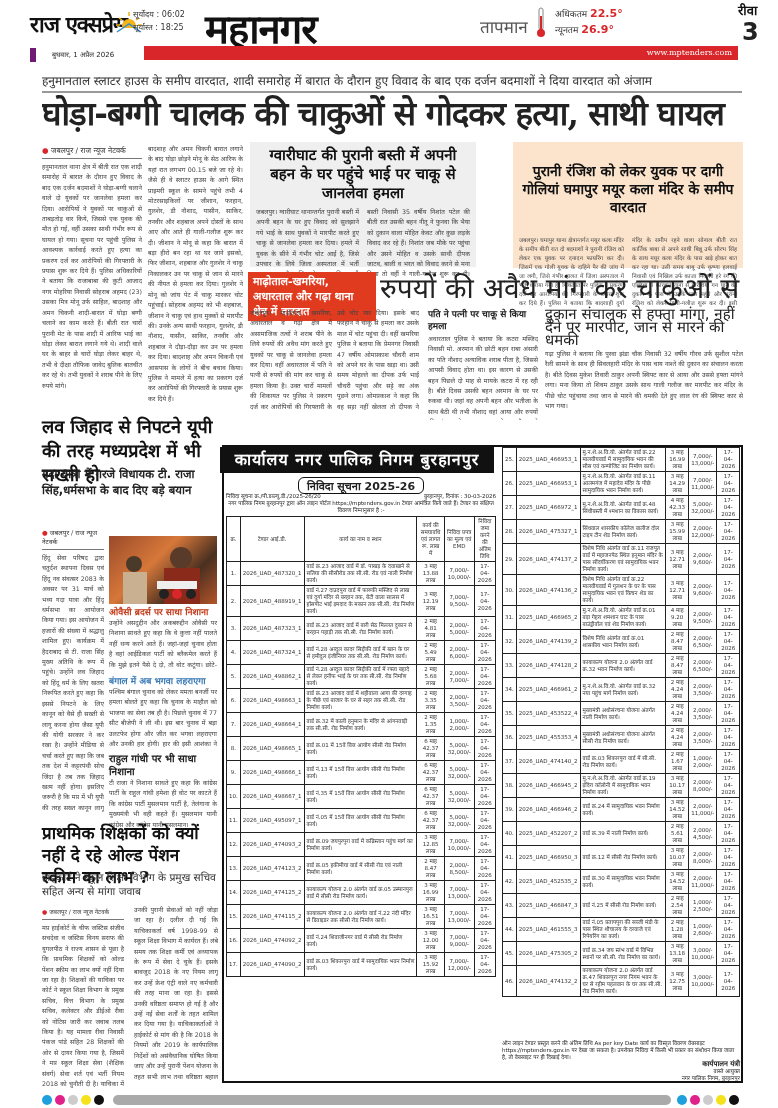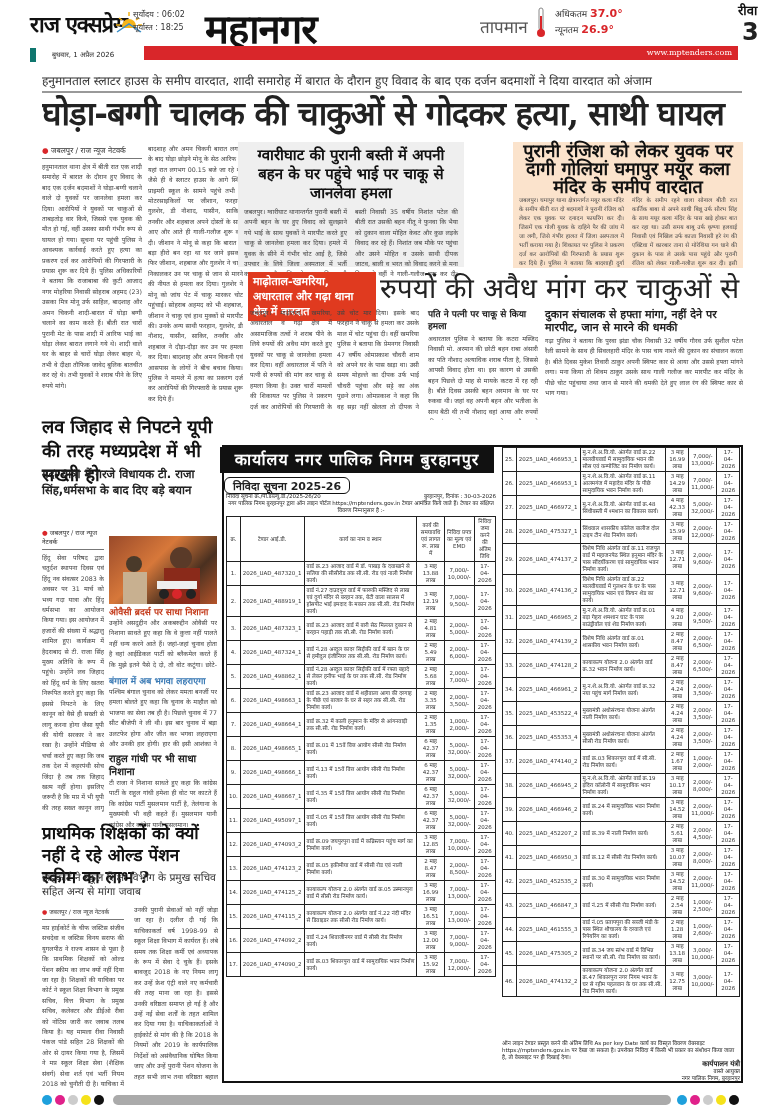--- a/index.html
+++ b/index.html
@@ -9,21 +9,21 @@
 .brand{left:30px;top:8px;font-family:"DejaVu Serif",serif;font-weight:bold;font-size:22px;color:#111;letter-spacing:-1px}
 .sun{left:115px;top:10px;width:28px;height:24px}
 .sunrise{left:133px;top:8px;font-size:8px;line-height:13px;color:#333}
 .mahanagar{left:205px;top:0px;font-family:"DejaVu Serif",serif;font-weight:900;font-size:40px;color:#111;letter-spacing:-1px}
 .tapman{left:480px;top:15px;font-size:17px;color:#555}
 .thermo{left:535px;top:6px;width:12px;height:32px}
 .temps{left:555px;top:6px;font-size:9px;line-height:15px;color:#333}
 .temps b{color:#d9262a;font-size:11px}
 .rewa{left:738px;top:4px;text-align:center;font-size:13px;font-weight:bold;color:#111;line-height:14px}
 .pageno{left:742px;top:18px;font-size:24px;font-weight:bold}
-.datebar{left:30px;top:48px;width:110px;height:14px;border-left:6px solid #0f766e;font-size:7px;padding-left:16px;line-height:14px}
+.datebar{left:30px;top:48px;width:110px;height:14px;border-left:6px solid #701a75;font-size:7px;padding-left:16px;line-height:14px}
 .redbar{left:144px;top:46px;width:594px;height:14px;background:#d9262a;color:#fff;font-size:8px;text-align:right;padding-right:6px;line-height:14px;font-family:"DejaVu Serif",serif}
 .kicker{left:42px;top:72px;width:700px;font-size:12px;color:#333;border-bottom:2px solid #999;padding-bottom:2px;white-space:nowrap;overflow:hidden}
 .headline{left:42px;top:92px;width:700px;font-family:"DejaVu Serif",serif;font-weight:900;font-size:33px;line-height:44px;white-space:nowrap;overflow:hidden;letter-spacing:-1px}
 .byline{font-size:7.5px;color:#333;padding:3px 0;border-bottom:1px solid #777;margin-bottom:3px}
 .byline:before{content:"● ";color:#d9262a}
 .txt{font-size:6.3px;line-height:10.4px;color:#444;text-align:justify;overflow:hidden}
 .boxgrey{background:#efefef}
 .boxpeach{background:#fbe3cc}
 .h2{font-family:"DejaVu Serif",serif;font-weight:bold;color:#111;text-align:center}
 .redlabel{background:#e03a1f;color:#fff;font-weight:bold;font-size:14px;line-height:19px;padding:2px 5px}
@@ -58,56 +58,56 @@
   <div>सूर्यास्त : 18:25</div>
 </div>
 <div class="abs mahanagar">महानगर</div>
 <div class="abs tapman">तापमान</div>
 <svg class="abs thermo" viewBox="0 0 12 32">
   <rect x="4" y="2" width="4" height="22" rx="2" fill="#fff" stroke="#888"></rect>
   <rect x="5" y="10" width="2" height="16" fill="#d9262a"></rect>
   <circle cx="6" cy="27" r="4" fill="#d9262a"></circle>
 </svg>
 <div class="abs temps">
-  <div><span>अधिकतम</span> <b>37.0°</b></div>
+  <div><span>अधिकतम</span> <b>22.5°</b></div>
   <div><span>न्यूनतम</span> <b>26.9°</b></div>
 </div>
 <div class="abs rewa">रीवा</div>
 <div class="abs pageno">3</div>
 <div class="abs datebar">बुधवार, 1 अप्रैल 2026</div>
 <div class="abs redbar"><span>www.mptenders.com</span></div>
 
 <div class="abs kicker">हनुमानताल स्लाटर हाउस के समीप वारदात, शादी समारोह में बारात के दौरान हुए विवाद के बाद एक दर्जन बदमाशों ने दिया वारदात को अंजाम</div>
 <div class="abs headline">घोड़ा-बग्गी चालक की चाकुओं से गोदकर हत्या, साथी घायल</div>
 <div class="abs" style="left:42px;top:142px;width:100px;height:265px">
   <div class="byline">जबलपुर / राज न्यूज नेटवर्क</div>
   <div class="txt" style="height:245px">हनुमानताल थाना क्षेत्र में बीती रात एक शादी समारोह में बारात के दौरान हुए विवाद के बाद एक दर्जन बदमाशों ने घोड़ा-बग्गी चलाने वाले दो युवकों पर जानलेवा हमला कर दिया। आरोपियों ने युवकों पर चाकुओं से ताबड़तोड़ वार किये, जिससे एक युवक की मौत हो गई, वहीं उसका साथी गंभीर रूप से घायल हो गया। सूचना पर पहुंची पुलिस ने आवश्यक कार्रवाई करते हुए हत्या का प्रकरण दर्ज कर आरोपियों की गिरफ्तारी के प्रयास शुरू कर दिये हैं। पुलिस अधिकारियों ने बताया कि राजाबाबा की कुटी आजाद नगर मोहरिया निवासी सोहराब अहमद (23) उसका मित्र मोनू उर्फ साहिल, बादशाह और अमन चिकनी शादी-बारात में घोड़ा बग्गी चलाने का काम करते हैं। बीती रात चारों पुरानी मेट के पास शादी में आरिफ भाई का घोड़ा लेकर बारात लगाने गये थे। शादी वाले घर के बाहर से चारों घोड़ा लेकर बाहर थे, तभी वे दीक्षा तौफिक जावेद बुलिक बातचीत कर रहे थे। तभी युवकों ने शराब पीने के लिए रुपये मांगे।</div>
 </div>
 <div class="abs txt" style="left:148px;top:144px;width:95px;height:262px">बादशाह और अमन चिकनी बारात लगाने के बाद घोड़ा छोड़ने मोनू के सेठ आरिफ के यहां रात लगभग 00.15 बजे जा रहे थे। जैसे ही वे स्लाटर हाउस के आगे स्थित प्राइमरी स्कूल के सामने पहुंचे तभी 4 मोटरसाइकिलों पर जीशान, फरहान, गुलशेर, डी नौशाद, यासीन, साकिर, तनवीर और शहबाज अपने दोस्तों के साथ आए और आते ही गाली-गलौज शुरू कर दी। जीशान ने मोनू से कहा कि बारात में बड़ा हीरो बन रहा था घर जाने इसको, फिर जीशान, शहबाज और गुलशेर ने चाकू निकालकर उन पर चाकू से जान से मारने की नीयत से हमला कर दिया। गुलशेर ने मोनू को जांघ पेट में चाकू मारकर चोट पहुंचाई। सोहराब अहमद को भी शहबाज, जीशान ने चाकू एवं हाथ मुक्कों से मारपीट की। उनके अन्य साथी फरहान, गुलशेर, डी नौशाद, यासीन, साकिर, तनवीर और शहबाज ने दौड़ा-दौड़ा कर उन पर हमला कर दिया। बादशाह और अमन चिकनी एवं आसपास के लोगों ने बीच बचाव किया। पुलिस ने मामले में हत्या का प्रकरण दर्ज कर आरोपियों की गिरफ्तारी के प्रयास शुरू कर दिये हैं।</div>
 
-<div class="abs boxgrey" style="left:238px;top:142px;width:226px;height:125px">
+<div class="abs boxgrey" style="left:250px;top:142px;width:226px;height:125px">
   <div class="h2" style="font-size:15px;line-height:19px;padding:4px 6px">ग्वारीघाट की पुरानी बस्ती में अपनी बहन के घर पहुंचे भाई पर चाकू से जानलेवा हमला</div>
   <div class="txt" style="column-count:2;column-gap:8px;padding:0 6px;height:78px">जबलपुर। ग्वारीघाट थानान्तर्गत पुरानी बस्ती में अपनी बहन के घर हुए विवाद को सुलझाने गये भाई के साथ युवकों ने मारपीट करते हुए चाकू से जानलेवा हमला कर दिया। हमले में युवक के सीने में गंभीर चोट आई है, जिसे उपचार के लिये जिला अस्पताल में भर्ती कराया गया है। पुलिस ने बताया कि पुरानी बस्ती निवासी 35 वर्षीय निशांत पटेल की बीती रात उसकी बहन नीतू ने फुनवा कि भैया को दुकान वाला मोहित केवट और कुछ लड़के विवाद कर रहे हैं। निशांत जब मौके पर पहुंचा और उसने मोहित व उसके साथी दीपक जाटव, बाली व भरत को विवाद करने से मना किया तो वहीं ने गाली-गलौज शुरू कर दी। इसी बीच दीपक जाटव ने चाकू से निशांत पर जानलेवा हमला कर दिया। जिससे उसके सीने व हाथ में गंभीर चोट आ गई। हमले के बाद आरोपी मौके से फरार हो गए। शिकायत पर पुलिस ने प्रकरण दर्ज कर आरोपियों की गिरफ्तारी के प्रयास शुरू कर दिए हैं।</div>
 </div>
 
 <div class="abs boxpeach" style="left:513px;top:142px;width:230px;height:126px">
-  <div class="h2" style="font-size:18px;line-height:18px;padding:0 6px">पुरानी रंजिश को लेकर युवक पर दागी गोलियां घमापुर मयूर कला मंदिर के समीप वारदात</div>
+  <div class="h2" style="font-size:14px;line-height:18px;padding:20px 6px">पुरानी रंजिश को लेकर युवक पर दागी गोलियां घमापुर मयूर कला मंदिर के समीप वारदात</div>
   <div class="txt" style="column-count:2;column-gap:8px;padding:0 6px;height:80px;font-size:5.8px;line-height:9px">जबलपुर। घमापुर थाना क्षेत्रान्तर्गत मयूर कला मंदिर के समीप बीती रात दो बदमाशों ने पुरानी रंजिश को लेकर एक युवक पर दनादन फायरिंग कर दी। जिसमें एक गोली युवक के दाहिने पैर की जांघ में जा लगी, जिसे गंभीर हालत में जिला अस्पताल में भर्ती कराया गया है। शिकायत पर पुलिस ने प्रकरण दर्ज कर आरोपियों की गिरफ्तारी के प्रयास शुरू कर दिये हैं। पुलिस ने बताया कि बादशाही दुर्गा मंदिर के समीप रहने वाला सोनाल बीती रात कार्तिक बाबा से अपने साथी बिन्नू उर्फ सौरभ सिंह के साथ मयूर कला मंदिर के पास खड़े होकर बात कर रहा था। उसी समय बाबू उर्फ कृष्णा हलवाई निवासी एवं निखिल उर्फ काजा निवासी हरे रंग की एक्टिवा में कारबार ताना से मोरेशिया गन धाने की दुकान के पास ले उसके पास पहुंचे और पुरानी रंजिश को लेकर गाली-गलौज शुरू कर दी। इसी दौरान बाबू उर्फ कृष्णा तिवारी ने पिस्टल निकालकर सोनाल पर फायरिंग शुरू कर दी, जिससे मौके पर भगदड़ मच गई। वह भी अपनी जान बचाकर भागा, लेकिन एक गोली उसके दाहिने जांघ में जा लगी, जिसे उपचार के लिये जिला अस्पताल विक्टोरिया में भर्ती कराया गया है। शिकायत पर पुलिस ने प्रकरण दर्ज कर मामले को विवेचना में लिया है।</div>
 </div>
 
 <div class="abs redlabel" style="left:248px;top:272px;width:128px;font-size:11px;line-height:15px">माढ़ोताल-खमरिया, अधारताल और गढ़ा थाना क्षेत्र में वारदात</div>
 <div class="abs" style="left:380px;top:270px;width:365px;font-size:28px;line-height:38px;color:#222;white-space:nowrap;overflow:hidden">रुपयों की अवैध मांग कर चाकुओं से हमला</div>
 <div class="abs txt" style="left:250px;top:308px;width:82px;height:102px">जबलपुर। माढ़ोताल, खमरिया, अधारताल व गढ़ा क्षेत्र में असामाजिक तत्वों ने शराब पीने के लिये रुपयों की अवैध मांग करते हुए युवकों पर चाकू से जानलेवा हमला कर दिया। वहीं अधारताल में पति ने पत्नी से रुपयों की मांग कर चाकू से हमला किया है। उक्त चारों मामलों की शिकायत पर पुलिस ने प्रकरण दर्ज कर आरोपियों की गिरफ्तारी के प्रयास शुरू कर दिये हैं। माढ़ोताल पुलिस ने बताया कि हनुमानताल मोहरिया निवासी 25 वर्षीय आरिफ खान बीती रात अपने घर के पास खड़ा था तभी फरहान वहां आया और शराब पीने के लिये रुपये की मांग करने लगा। मना करने पर आरोपी ने आरिफ पर चाकू से हमला कर दिया। खमरिया पुलिस ने बताया कि प्रेमनगर निवासी 47 वर्षीय ओमप्रकाश चौधरी शाम को अपने घर के पास खड़ा था।</div>
 <div class="abs txt" style="left:337px;top:308px;width:82px;height:102px">उसे चोट मार दिया। इसके बाद फरहान ने चाकू से हमला कर उसके माल में चोट पहुंचा दी। वहीं खमरिया पुलिस ने बताया कि प्रेमनगर निवासी 47 वर्षीय ओमप्रकाश चौधरी शाम को अपने घर के पास खड़ा था। उसी समय मोहल्ले का दीपक उर्फ भाई चौधरी पहुंचा और सट्टे का अंक पूछने लगा। ओमप्रकाश ने कहा कि वह सट्टा नहीं खेलता तो दीपक ने शराब पीने के लिए रुपये मांगे। मना करने पर आरोपी ने गाली-गलौज करते हुए चाकू से हमला कर दिया। ओमप्रकाश को बचाने उसका बेटा आया तो उसे भी चाकू से मारपीट कर कमर में चोट पहुंचा दी।</div>
 <div class="abs" style="left:428px;top:308px;width:110px;height:102px">
   <div style="font-size:9px;font-weight:bold;line-height:12px;margin-bottom:2px">पति ने पत्नी पर चाकू से किया हमला</div>
   <div class="txt" style="height:86px">अधारताल पुलिस ने बताया कि कटरा मस्जिद निवासी मो. अरमान की छोटी बहन राबा अंसारी का पति नौशाद अत्याधिक शराब पीता है, जिससे आपसी विवाद होता था। इस कारण से उसकी बहन पिछले दो माह से मायके कटरा में रह रही है। बीते दिवस उसकी बहन अरमान के घर पर रुकवा थी। जहां वह अपनी बहन और भतीजा के साथ बैठी थी तभी नौशाद वहां आया और रुपयों की मांग करने लगा। मना करने पर नौशाद ने चाकू से हमला कर अरमान व बहन राबा के हाथ की उंगली में चोट पहुंचा दी तथा जान से मारने की धमकी दी।</div>
 </div>
 <div class="abs" style="left:545px;top:308px;width:198px;height:102px">
-  <div style="font-size:11px;font-weight:bold;line-height:13px;margin-bottom:2px">दुकान संचालक से हफ्ता मांगा, नहीं देने पर मारपीट, जान से मारने की धमकी</div>
+  <div style="font-size:15px;font-weight:normal;line-height:13px;margin-bottom:2px">दुकान संचालक से हफ्ता मांगा, नहीं देने पर मारपीट, जान से मारने की धमकी</div>
   <div class="txt" style="height:74px">गढ़ा पुलिस ने बताया कि पुरवा झंडा चौक निवासी 32 वर्षीय गौरव उर्फ सुशील पटेल रैली सामने के साथ ही सिवलहारी मंदिर के पास चाय नाश्ते की दुकान का संचालन करता है। बीते दिवस मुकेश तिवारी ठाकुर अपनी स्विफ्ट कार से आया और उससे हफ्ता मांगने लगा। मना किया तो शिवम ठाकुर उसके साथ गाली गलौज कर मारपीट कर मंदिर के पीछे चोट पहुंचाया तथा जान से मारने की धमकी देते हुए लाल रंग की स्विफ्ट कार से भाग गया।</div>
 </div>
 
 <div class="abs h2" style="left:42px;top:415px;width:175px;font-size:18px;line-height:24px;text-align:left;font-weight:900">लव जिहाद से निपटने यूपी की तरह मध्यप्रदेश में भी सख्ती हो</div>
 <div class="abs" style="left:42px;top:466px;width:175px;font-size:11.5px;line-height:16px;color:#222;font-weight:bold">गदा यात्रा में गरजे विधायक टी. राजा सिंह,धर्मसभा के बाद दिए बड़े बयान</div>
 <div class="abs" style="left:42px;top:525px;width:62px;height:285px">
   <div class="byline" style="font-size:6.5px">जबलपुर / राज न्यूज नेटवर्क</div>
   <div class="txt" style="height:260px">हिंदू सेवा परिषद द्वारा चतुर्दश स्थापना दिवस एवं हिंदू नव संवत्सर 2083 के अवसर पर 31 मार्च को भव्य गदा यात्रा और हिंदू धर्मसभा का आयोजन किया गया। इस आयोजन में हजारों की संख्या में श्रद्धालु शामिल हुए। कार्यक्रम में हैदराबाद से टी. राजा सिंह मुख्य अतिथि के रूप में पहुंचे। उन्होंने लव जिहाद को हिंदू धर्म के लिए खतरा निरूपित करते हुए कहा कि इससे निपटने के लिए कानून को वैसे ही सख्ती से लागू करना होगा जैसा यूपी की योगी सरकार ने कर रखा है। उन्होंने मीडिया से चर्चा करते हुए कहा कि जब तक देश में कट्टरपंथी सोच जिंदा है तब तक जिहाद खत्म नहीं होगा। इसलिए जरूरी है कि मप्र में भी यूपी की तरह सख्त कानून लागू किया जाए। उन्होंने मुख्यमंत्री डॉ. मोहन यादव से उत्तर प्रदेश की तर्ज पर मध्यप्रदेश में सख्त कानून लागू करने की मांग की।</div>
 </div>
 <div class="abs photo" style="left:109px;top:536px;width:108px;height:68px">
@@ -138,21 +138,21 @@
 <div class="abs h2" style="left:42px;top:822px;width:175px;font-size:17px;line-height:22px;text-align:left;font-weight:900">प्राथमिक शिक्षकों को क्यों नहीं दे रहे ओल्ड पेंशन स्कीम का लाभ ?</div>
 <div class="abs" style="left:42px;top:870px;width:175px;font-size:10.5px;line-height:14px;color:#333">हाईकोर्ट ने स्कूल शिक्षा विभाग के प्रमुख सचिव सहित अन्य से मांगा जवाब</div>
 <div class="abs" style="left:42px;top:905px;width:82px;height:180px">
   <div class="byline" style="font-size:6px">जबलपुर / राज न्यूज नेटवर्क</div>
   <div class="txt" style="height:165px">मप्र हाईकोर्ट के चीफ जस्टिस संजीव सचदेवा व जस्टिस विनय सराफ की युगलपीठ ने राज्य शासन से पूछा है कि प्राथमिक शिक्षकों को ओल्ड पेंशन स्कीम का लाभ क्यों नहीं दिया जा रहा है। शिक्षकों की याचिका पर कोर्ट ने स्कूल शिक्षा विभाग के प्रमुख सचिव, वित्त विभाग के प्रमुख सचिव, कलेक्टर और डीईओ रीवा को नोटिस जारी कर जवाब तलब किया है। यह मामला रीवा निवासी पंकज पांडे सहित 28 शिक्षकों की ओर से दायर किया गया है, जिसमें ने मप्र स्कूल शिक्षा सेवा (शैक्षिक संवर्ग) सेवा शर्त एवं भर्ती नियम 2018 को चुनौती दी है। याचिका में आरोप है कि इन नियमों और 27 जुलाई 2019 को जारी कार्यपालिक निर्देशों के कारण</div>
 </div>
 <div class="abs txt" style="left:134px;top:905px;width:84px;height:178px">उनकी पुरानी सेवाओं को नहीं जोड़ा जा रहा है। दलील दी गई कि याचिकाकर्ता वर्ष 1998-99 से स्कूल शिक्षा विभाग में कार्यरत हैं। लंबे समय तक शिक्षा कर्मी एवं अध्यापक के रूप में सेवा दे चुके हैं। इसके बावजूद 2018 के नए नियम लागू कर उन्हें फ्रेश एंट्री वाले नए कर्मचारी की तरह माना जा रहा है। इससे उनकी वरिष्ठता समाप्त हो गई है और उन्हें नई सेवा शर्तों के तहत शामिल कर दिया गया है। याचिकाकर्ताओं ने हाईकोर्ट से मांग की है कि 2018 के नियमों और 2019 के कार्यपालिक निर्देशों को असंवैधानिक घोषित किया जाए और उन्हें पुरानी पेंशन योजना के तहत सभी लाभ तथा वरिष्ठता बहाल की जाए। याचिकाकर्ताओं की ओर से अधिवक्ता विवेक बाहेरिया ने पैरवी की।</div>
 
 <div class="abs notice" style="left:222px;top:445px;width:521px;height:638px"></div>
 <div class="abs nhead" style="left:220px;top:447px;width:274px">कार्यालय नगर पालिक निगम बुरहानपुर</div>
-<div class="abs" style="left:224px;top:475px;width:274px;">
+<div class="abs" style="left:224px;top:475px;width:274px;text-align:center">
   <span class="pill">निविदा सूचना 2025-26</span>
 </div>
 <div class="abs" style="left:226px;top:492px;width:270px;font-size:5.5px;display:flex;justify-content:space-between">
   <span>निविदा सूचना क्र./पी.डब्ल्यू.डी./2025-26/20</span>
   <span>बुरहानपुर, दिनांक : 30-03-2026</span>
 </div>
 <div class="abs" style="left:226px;top:500px;width:270px;font-size:5.5px;line-height:7px;text-align:center">नगर पालिक निगम बुरहानपुर द्वारा ऑन लाइन पोर्टल https://mptenders.gov.in टेण्डर आमंत्रित किये जाते हैं। टेण्डर का संक्षिप्त विवरण निम्नानुसार है :-</div>
 <div class="abs" style="left: 226px; top: 516px; width: 270px; height: 520px; overflow: hidden;">
   <table>
     <thead>

